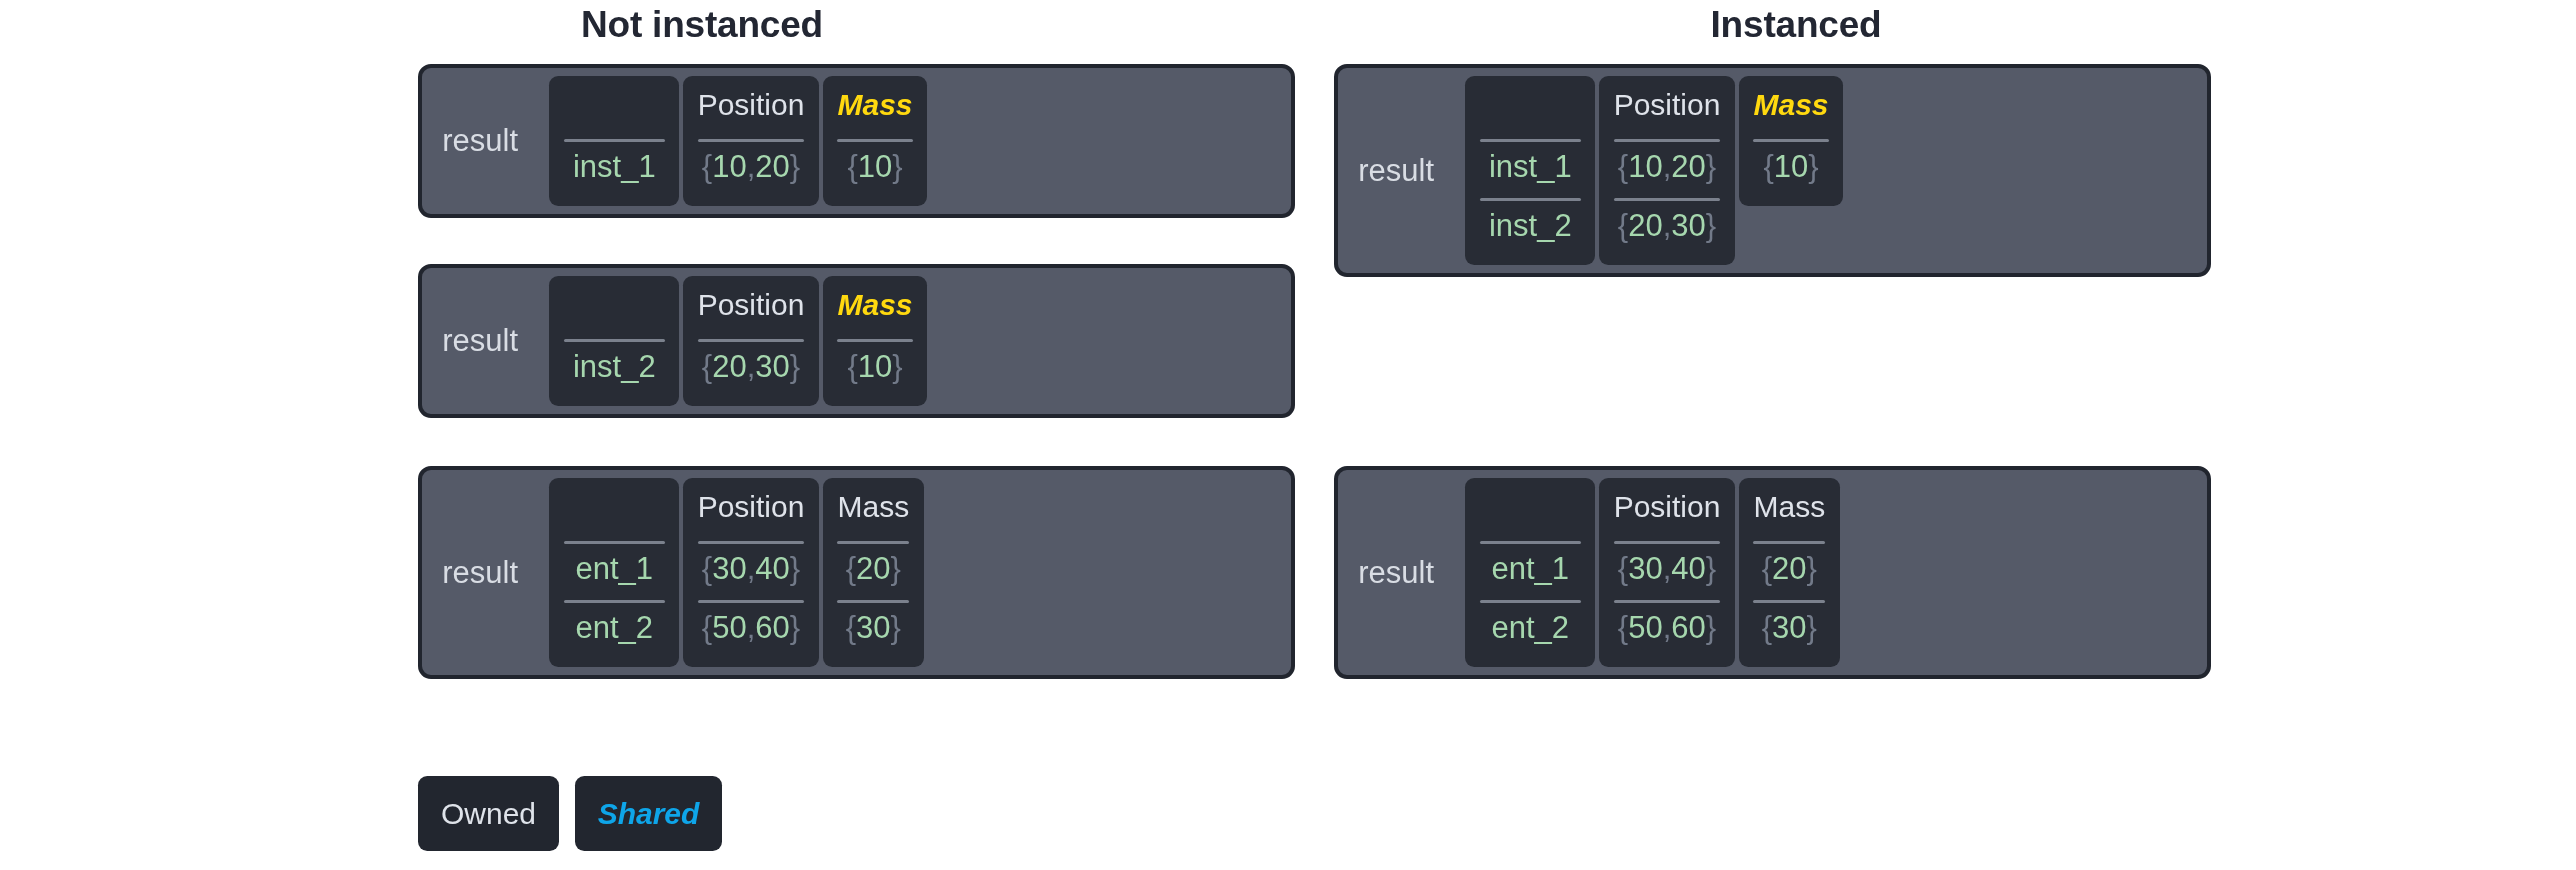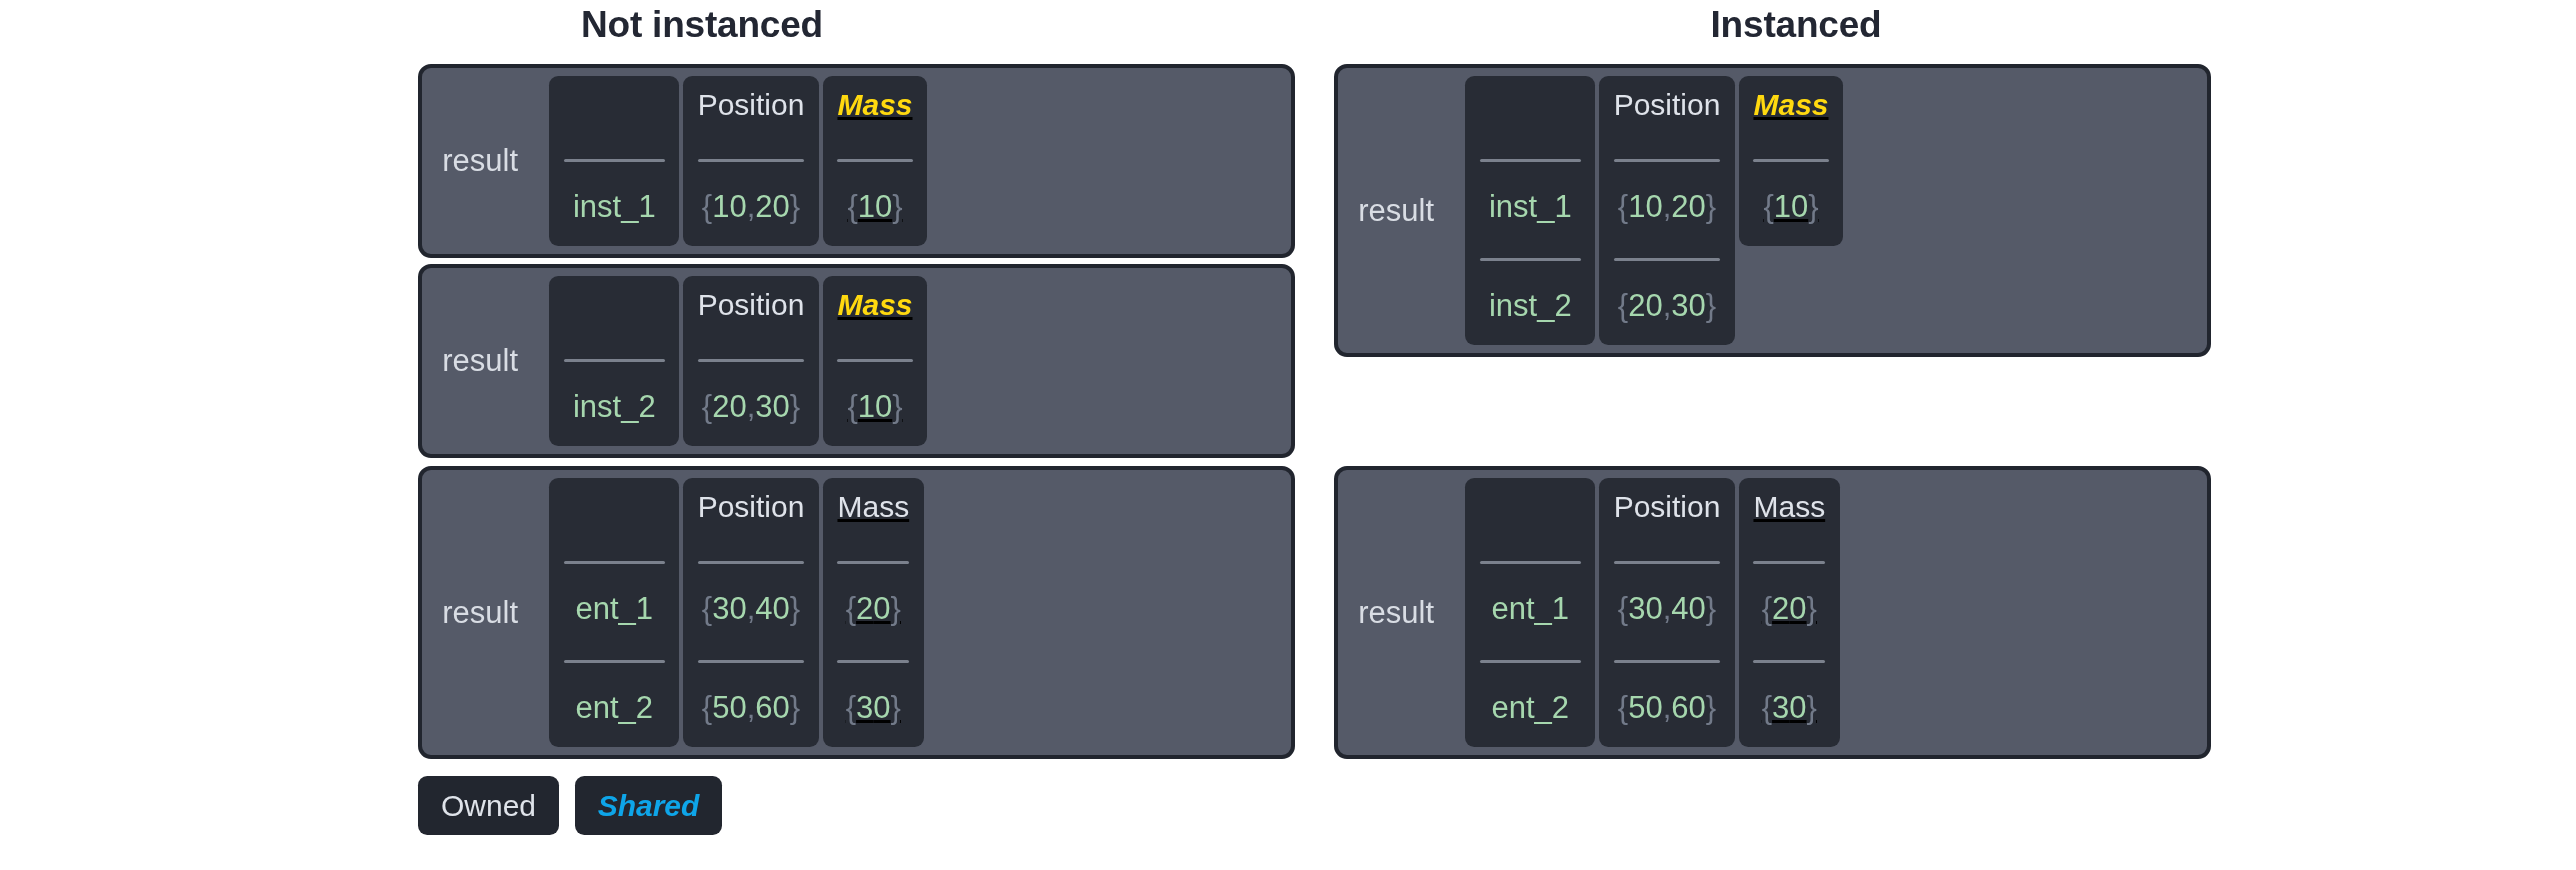--- a/index.html
+++ b/index.html
@@ -67,21 +67,20 @@
 
   
   .col {
     box-sizing: border-box;
     background: #282c35;
     border-radius: 9.2px;
     padding: 0 14.7px 13px 14.7px;
     display: flex;
     flex-direction: column;
     align-items: stretch;
-    gap: 20px;
   }
 
   .col-head {
     height: 57px;
     display: flex;
     align-items: center;
     justify-content: center;
     font-size: 30px;
     color: #dfe3ea;
     white-space: nowrap;
@@ -109,32 +108,32 @@
     white-space: nowrap;
     color: #a6d7ae;
   }
   .cell .brace { color: #727a89; }
   .cell .comma { color: #727a89; }
   .cell .num   { color: #a6d7ae; }
 
   
   .w-name  { min-width: 130px; }
   .w-pos   { min-width: 130px; }
-  .w-mass  { min-width: 101px; text-decoration: underline; }
+  .w-mass  { min-width: 101px; }
 
   
   .legend {
     position: absolute;
     display: flex;
     gap: 15.6px;
   }
   .chip {
     background: #22262f;
     border-radius: 9.2px;
-    padding: 12px 23px;
+    padding: 20px 23px;
     font-size: 30px;
     color: #dfe3ea;
     white-space: nowrap;
     line-height: 1.18;
   }
   .chip.shared {
     color: #0ea5e9;
     font-style: italic;
     font-weight: bold;
   }

